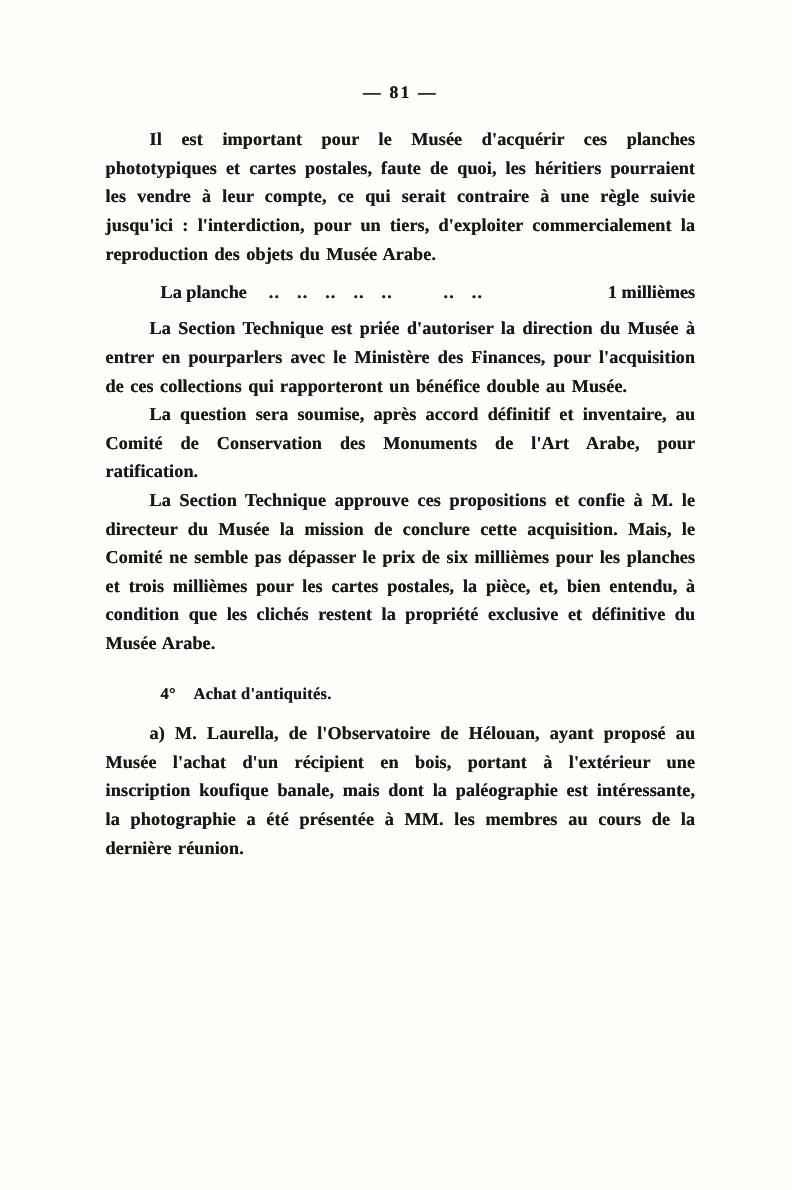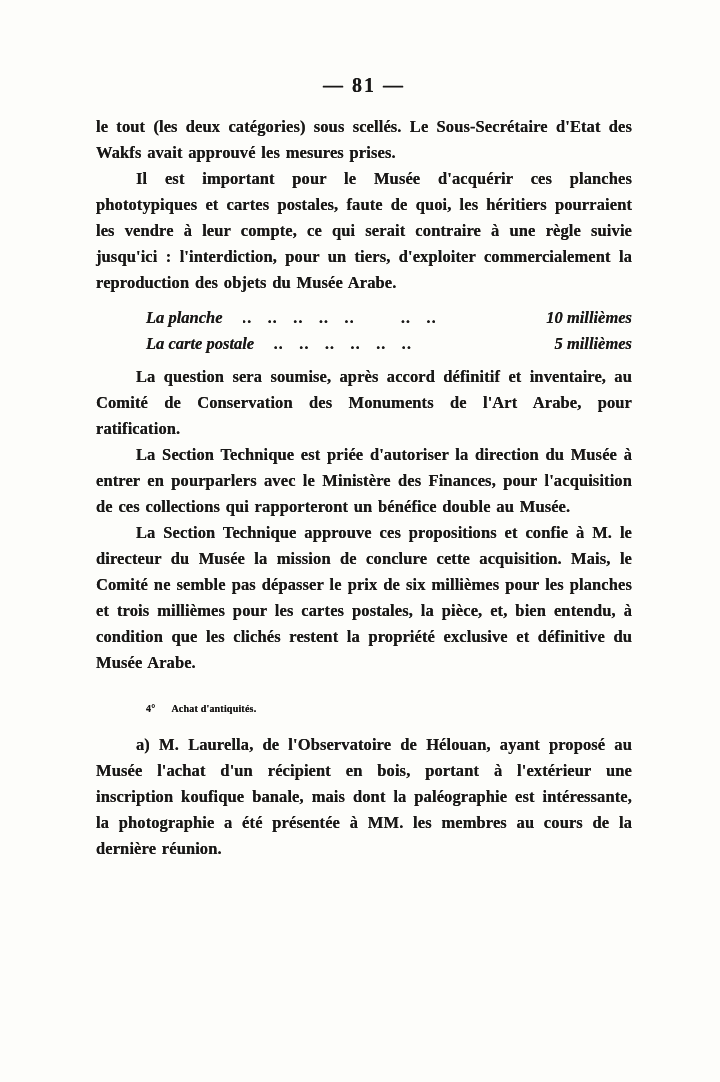--- a/index.html
+++ b/index.html
@@ -14,76 +14,70 @@
     font-family: "Liberation Serif", "DejaVu Serif", serif;
     font-weight: bold;
     font-size: 16.5px;
     line-height: 26px;
     padding: 72px 88px 0 96px;
     overflow: hidden;
     text-shadow: 0 0 0.5px rgba(20,18,16,0.85);
   }
   .page-number {
     text-align: center;
-    font-size: 20px;
+    font-size: 16px;
     letter-spacing: 2px;
     margin-bottom: 16px;
   }
   .para {
     text-align: justify;
     word-spacing: 1.5px;
     letter-spacing: 0.1px;
   }
   .para.indent { text-indent: 40px; }
   .price-table { margin: 9px 0 7px 0; padding-left: 50px; }
-  .price-row { display: flex; align-items: flex-end; font-style: italic; }
+  .price-row { display: flex; align-items: flex-end; }
   .price-dots {
     margin-left: 20px;
     letter-spacing: 1px;
     white-space: pre;
     overflow: hidden;
   }
   .price-value { margin-left: auto; text-align: right; }
   .price-total { margin-top: 1px; }
   .section-heading {
     margin: 20px 0 10px 0;
     padding-left: 50px;
-    font-size: 10px;
+    font-size: 15px;
     letter-spacing: 0.2px;
   }
   .section-heading .heading-number { margin-right: 16px; }
 </style>
 </head>
 <body>
 
 <div class="page">
 
   <div class="page-number">— 81 —</div>
 
-  <p class="para">le tout (les deux catégories) sous scellés. Le Sous-Secrétaire d'Etat des Wakfs avait approuvé les mesures prises.</p>
 
   <p class="para indent">Il est important pour le Musée d'acquérir ces planches phototypiques et cartes postales, faute de quoi, les héritiers pourraient les vendre à leur compte, ce qui serait contraire à une règle suivie jusqu'ici : l'interdiction, pour un tiers, d'exploiter commercialement la reproduction des objets du Musée Arabe.</p>
 
 
   <div class="price-table">
     <div class="price-row">
       <span>La planche</span>
       <span class="price-dots">..&nbsp;&nbsp;&nbsp;..&nbsp;&nbsp;&nbsp;..&nbsp;&nbsp;&nbsp;..&nbsp;&nbsp;&nbsp;..&nbsp;&nbsp;&nbsp;&nbsp;&nbsp;&nbsp;&nbsp;&nbsp;&nbsp;..&nbsp;&nbsp;&nbsp;..</span>
-      <span class="price-value">10 millièmes</span>
-    </div>
-    <div class="price-row">
-      <span>La carte postale</span>
-      <span class="price-dots">..&nbsp;&nbsp;&nbsp;..&nbsp;&nbsp;&nbsp;..&nbsp;&nbsp;&nbsp;..&nbsp;&nbsp;&nbsp;..&nbsp;&nbsp;&nbsp;..</span>
-      <span class="price-value">5 millièmes</span>
+      <span class="price-value">1 millièmes</span>
     </div>
   </div>
 
+  <p class="para indent">La Section Technique est priée d'autoriser la direction du Musée à entrer en pourparlers avec le Ministère des Finances, pour l'acquisition de ces collections qui rapporteront un bénéfice double au Musée.</p>
+
   <p class="para indent">La question sera soumise, après accord définitif et inventaire, au Comité de Conservation des Monuments de l'Art Arabe, pour ratification.</p>
-
-  <p class="para indent">La Section Technique est priée d'autoriser la direction du Musée à entrer en pourparlers avec le Ministère des Finances, pour l'acquisition de ces collections qui rapporteront un bénéfice double au Musée.</p>
 
   <p class="para indent">La Section Technique approuve ces propositions et confie à M. le directeur du Musée la mission de conclure cette acquisition. Mais, le Comité ne semble pas dépasser le prix de six millièmes pour les planches et trois millièmes pour les cartes postales, la pièce, et, bien entendu, à condition que les clichés restent la propriété exclusive et définitive du Musée Arabe.</p>
 
   <h4 class="section-heading">
     <span class="heading-number">4°</span><span>Achat d'antiquités.</span>
   </h4>
 
   <p class="para indent">a) M. Laurella, de l'Observatoire de Hélouan, ayant proposé au Musée l'achat d'un récipient en bois, portant à l'extérieur une inscription koufique banale, mais dont la paléographie est intéressante, la photographie a été présentée à MM. les membres au cours de la dernière réunion.</p>
 
 

